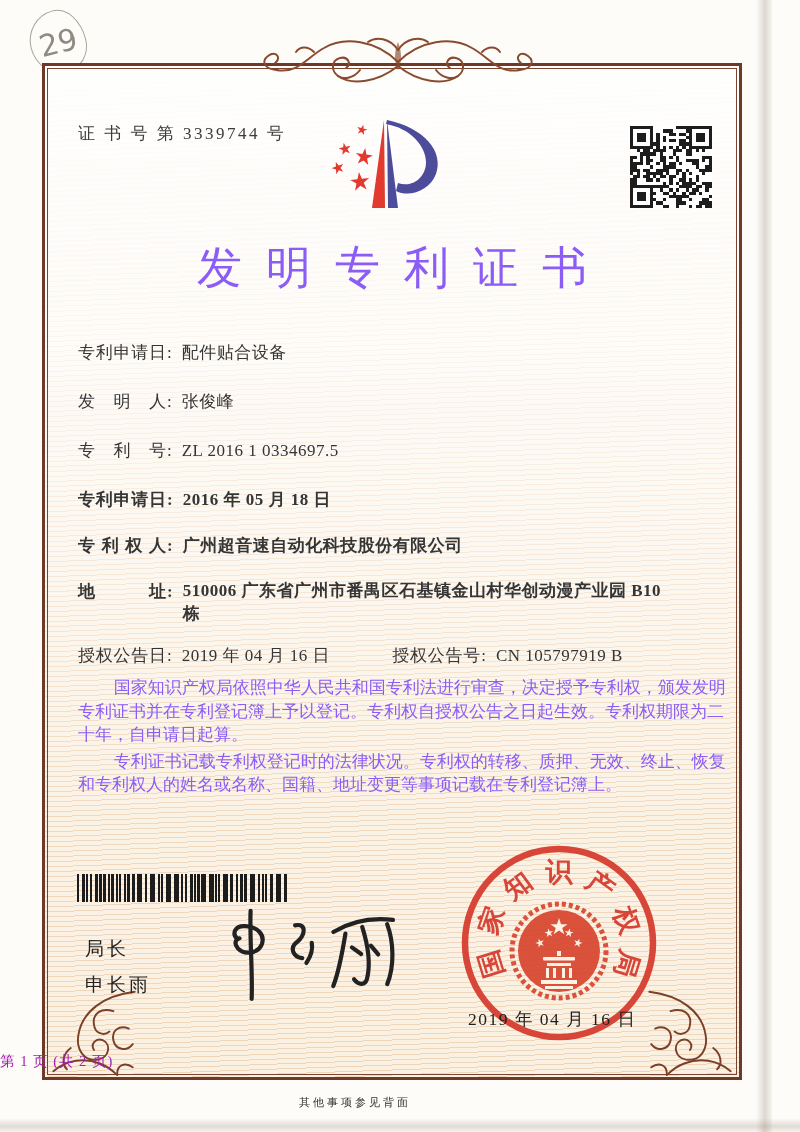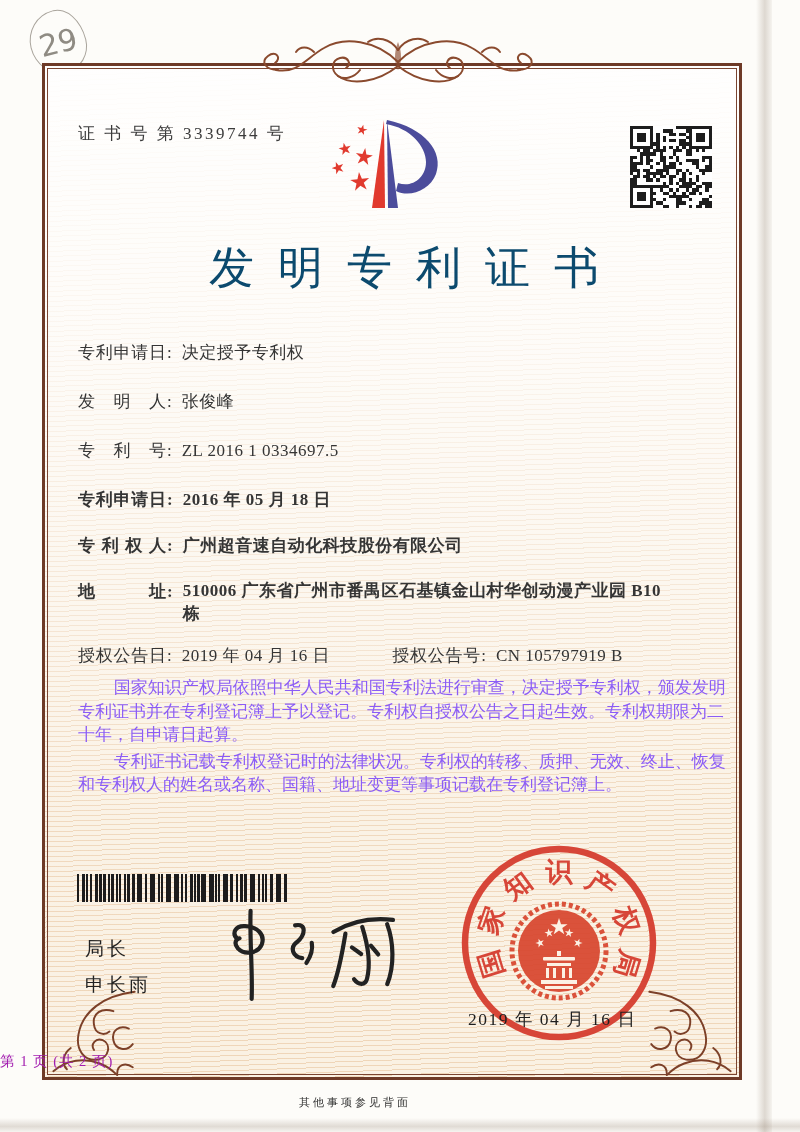--- a/index.html
+++ b/index.html
@@ -36,22 +36,22 @@
   }
   .frame::before{
     content:"";position:absolute;inset:2px;border:1px solid #7a4430;pointer-events:none;
   }
 
   .abs{position:absolute;}
   .cert-no{left:78px;top:122px;font-size:17px;letter-spacing:2.5px;color:#3b3b3b;}
 
   .title{
     left:42px;top:238px;width:700px;text-align:center;
-    font-size:45px;font-weight:500;color:#0c4a6e;
-    letter-spacing:24px;text-indent:24px;padding-left:12px;
+    font-size:45px;font-weight:500;color:#8b5cf6;
+    letter-spacing:24px;text-indent:24px;
   }
 
   .fields{left:78px;top:340px;width:650px;font-size:17px;color:#353535;}
   .frow{line-height:26px;margin-bottom:23px;white-space:nowrap;}
   .frow.tight{margin-bottom:20px;font-weight:bold;}
   .flabel{
     display:inline-block;width:88px;vertical-align:top;
     text-align:justify;text-align-last:justify;
   }
   .fcolon{display:inline-block;margin:0 10px 0 1px;}
@@ -762,21 +762,21 @@
     <i class="d"></i>
     <i class=""></i>
     <i class="d"></i>
     <i class="d"></i>
   </div>
 
 <div class="abs title">发明专利证书</div>
 
 <div class="abs fields">
   <div class="frow">
-    <span class="flabel">专利申请日</span><span class="fcolon">:</span><span class="fvalue">决定授予专利权</span>
+    <span class="flabel">专利申请日</span><span class="fcolon">:</span><span class="fvalue">配件贴合设备</span>
   </div>
   <div class="frow">
     <span class="flabel">发明人</span><span class="fcolon">:</span><span class="fvalue">张俊峰</span>
   </div>
   <div class="frow">
     <span class="flabel">专利号</span><span class="fcolon">:</span><span class="fvalue">ZL 2016 1 0334697.5</span>
   </div>
   <div class="frow tight">
     <span class="flabel">专利申请日</span><span class="fcolon">:</span><span class="fvalue">2016 年 05 月 18 日</span>
   </div>

